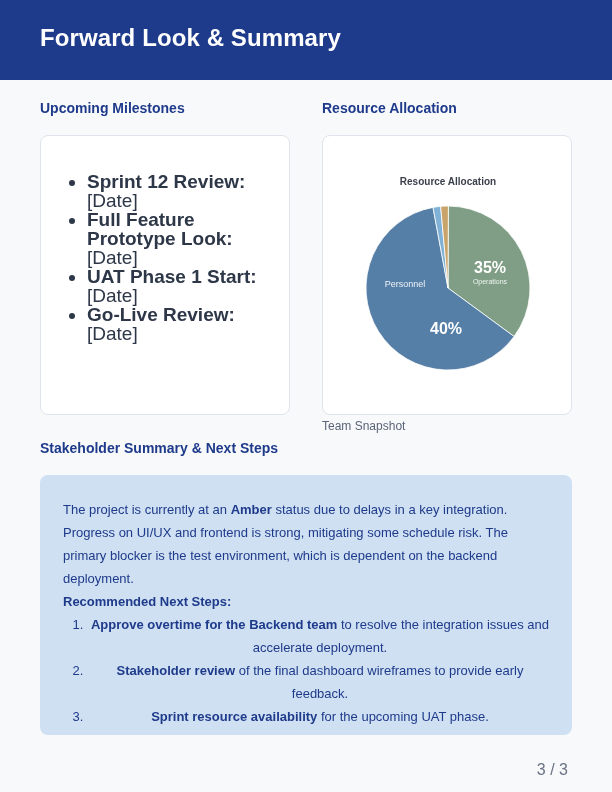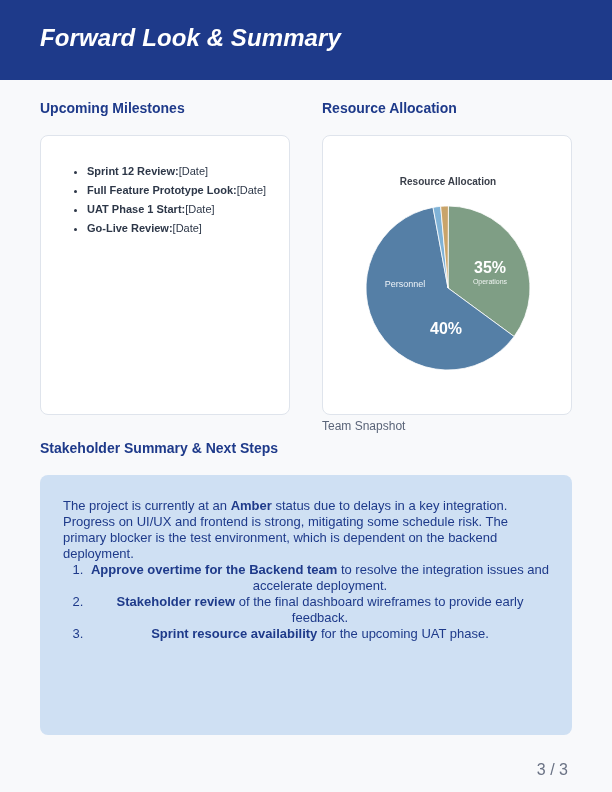--- a/index.html
+++ b/index.html
@@ -12,51 +12,50 @@
       overflow: hidden;
     }
     .header {
       position: absolute; left: 0; top: 0; width: 612px; height: 80px;
       background: #1e3a8a;
     }
     .header h1 {
       position: absolute; left: 40px; top: 24px;
       font-size: 24px; font-weight: bold; color: #ffffff;
       letter-spacing: 0.1px;
-      font-style: italic;
     }
     .section-title {
       position: absolute;
       font-size: 14px; font-weight: bold; color: #1e3a8a;
     }
     .card {
       position: absolute;
       background: #ffffff;
       border: 1px solid #dfe4ec;
       border-radius: 8px;
     }
     .milestones ul {
-      position: absolute; left: 46px; top: 26px; width: 190px;
+      position: absolute; left: 46px; top: 36px; width: 190px;
       list-style: disc;
-      font-size: 11px; line-height: 19px; color: #2d3748;
+      font-size: 19px; line-height: 19px; color: #2d3748;
     }
     .milestones li::marker { color: #2d3748; }
     .milestones li b { font-weight: bold; color: #2d3748; }
     .chart-card svg { position: absolute; left: 0; top: 0; }
     .caption {
       position: absolute; left: 322px; top: 419px; width: 250px;
       text-align: left; font-size: 12px; color: #5a6478;
     }
     .summary-box {
       position: absolute; left: 40px; top: 475px; width: 532px; height: 260px;
       background: #cfe0f3; border-radius: 8px;
     }
     .summary-text {
       position: absolute; left: 23px; top: 23px; width: 490px;
-      font-size: 13px; line-height: 16px; color: #1e3a8a;
+      font-size: 13px; line-height: 23px; color: #1e3a8a;
     }
     .summary-text b { font-weight: bold; }
     .summary-text ol {
       margin-left: 24px; padding-left: 0; text-align: center;
     }
     .summary-text ol li { padding-left: 0; }
     .page-num {
       position: absolute; left: 480px; top: 761px; width: 88px;
       text-align: right; font-size: 16px; color: #6b7385;
     }
@@ -93,20 +92,21 @@
     <text x="167" y="137" text-anchor="middle" font-family="Liberation Sans, sans-serif" font-size="16" font-weight="bold" fill="#ffffff">35%</text>
     <text x="167" y="148" text-anchor="middle" font-family="Liberation Sans, sans-serif" font-size="7" fill="#eef3f0">Operations</text>
   </svg>
 </div>
 <div class="caption">Team Snapshot</div>
 
 <div class="section-title" style="left:40px; top:440px;">Stakeholder Summary &amp; Next Steps</div>
 <div class="summary-box">
   <div class="summary-text">
     <p><span>The project is currently at an </span><b>Amber</b><span> status due to delays in a key integration. Progress on UI/UX and frontend is strong, mitigating some schedule risk. The primary blocker is the test environment, which is dependent on the backend deployment.</span></p>
+    <p><b>Recommended Next Steps:</b></p>
     <ol>
       <li><b>Approve overtime for the Backend team</b><span> to resolve the integration issues and accelerate deployment.</span></li>
       <li><b>Stakeholder review</b><span> of the final dashboard wireframes to provide early feedback.</span></li>
       <li><b>Sprint resource availability</b><span> for the upcoming UAT phase.</span></li>
     </ol>
   </div>
 </div>
 
 <div class="page-num">3 / 3</div>
 

